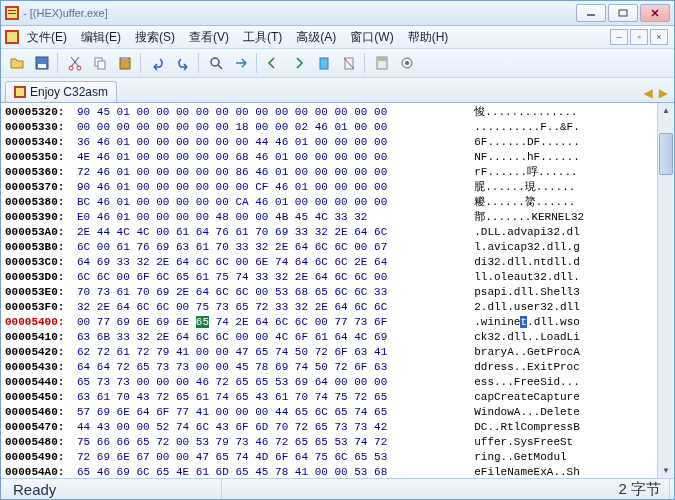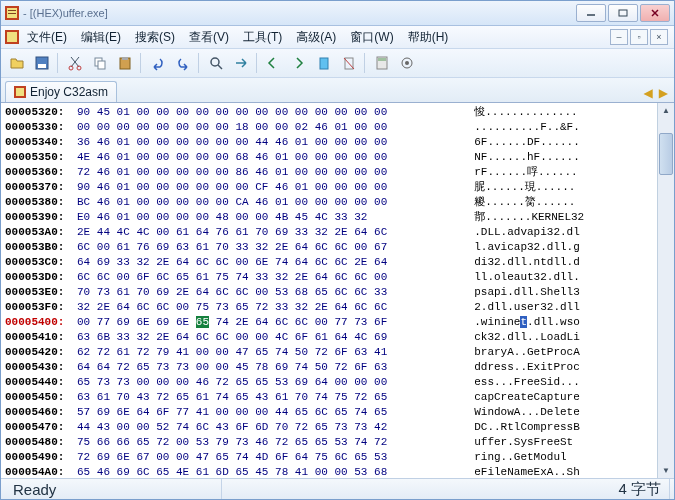--- a/index.html
+++ b/index.html
@@ -210,16 +210,16 @@
     <div class="vscroll">
       <div class="arr">▲</div>
       <div class="thumb"></div>
       <div class="arr" style="position:absolute;bottom:0;left:0;right:0">▼</div>
     </div>
   </div>
 
   <div class="statusbar">
     <div class="cell">Ready</div>
     <div class="spacer"></div>
-    <div class="cell">4 字节</div>
+    <div class="cell">2 字节</div>
   </div>
 
 </div>
 
 </body></html>

